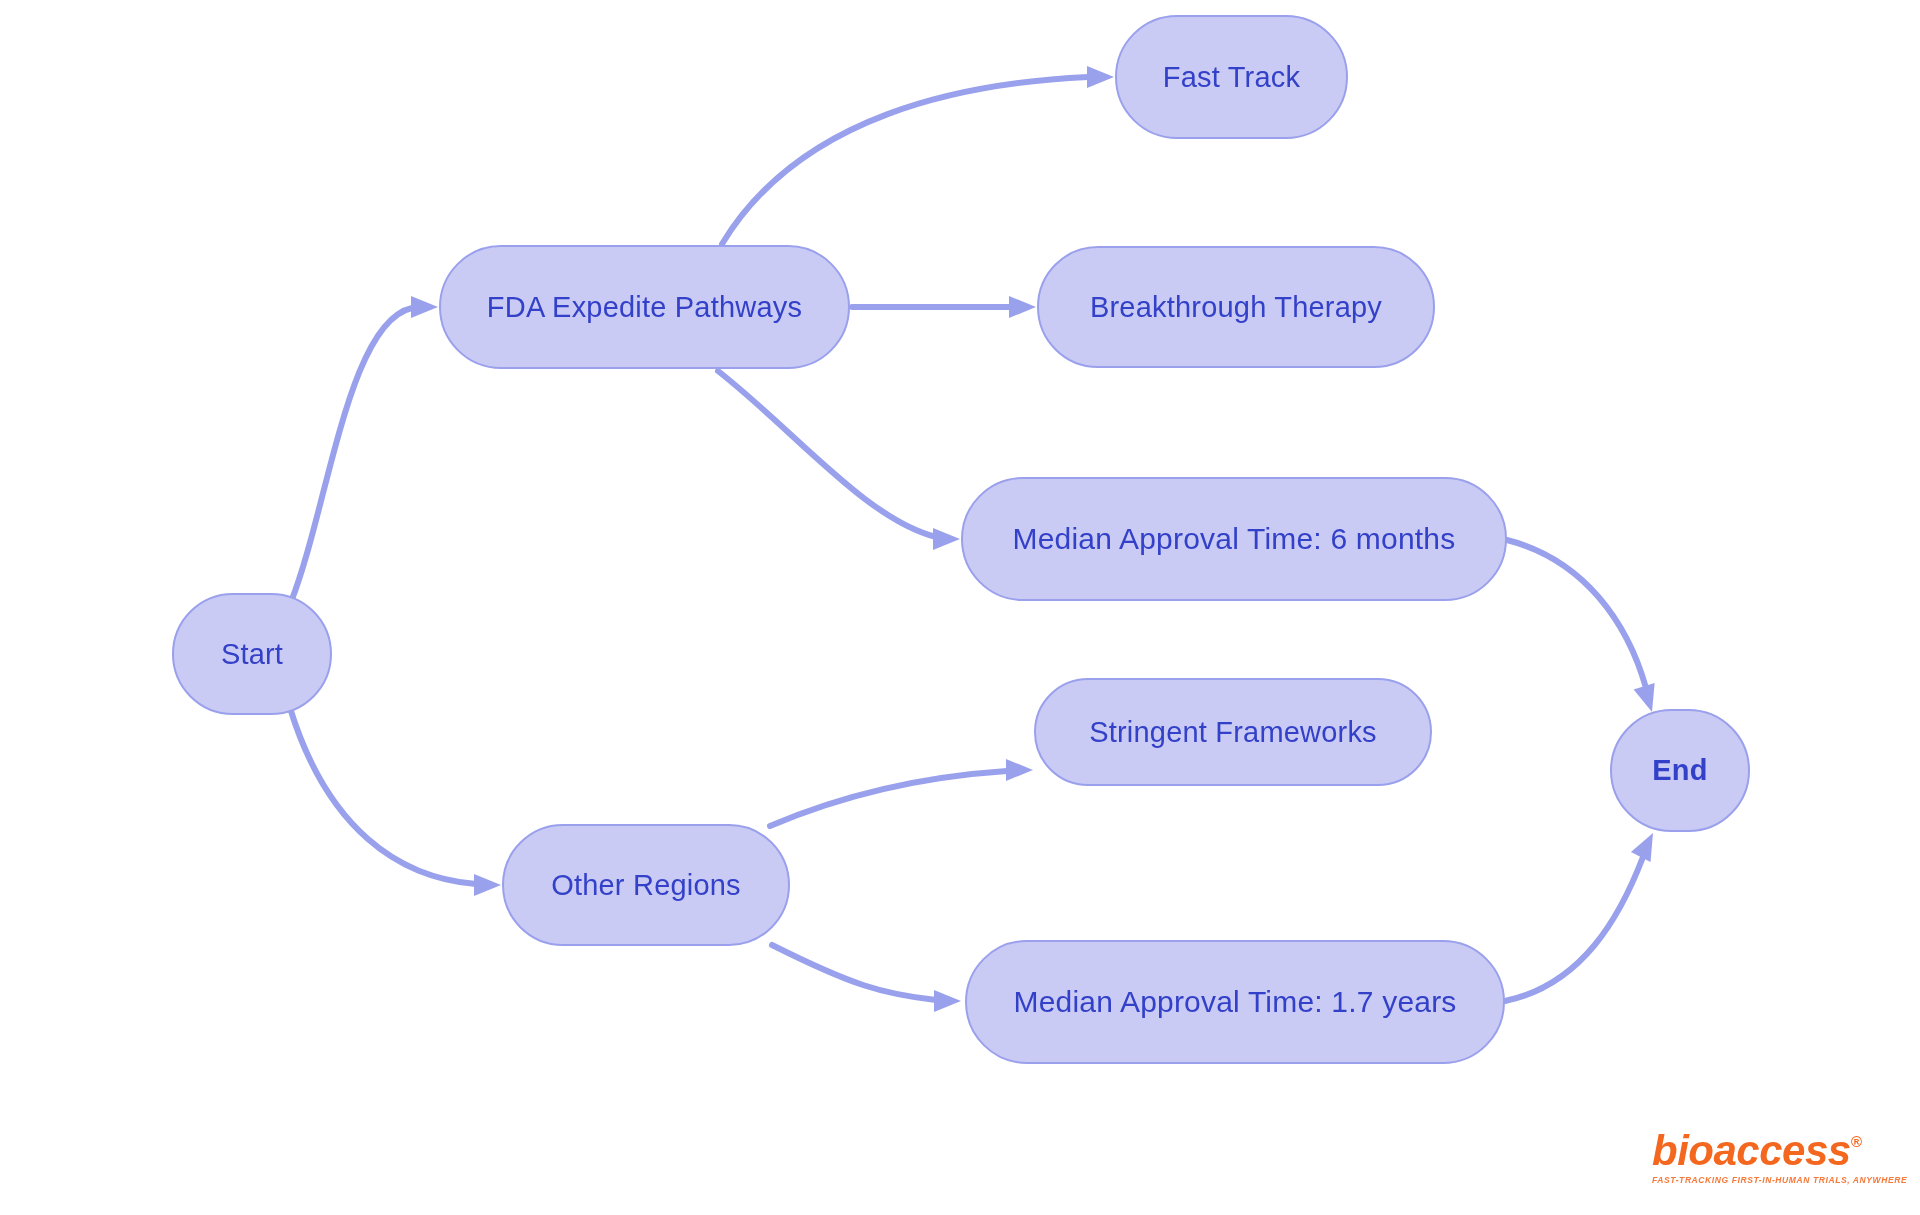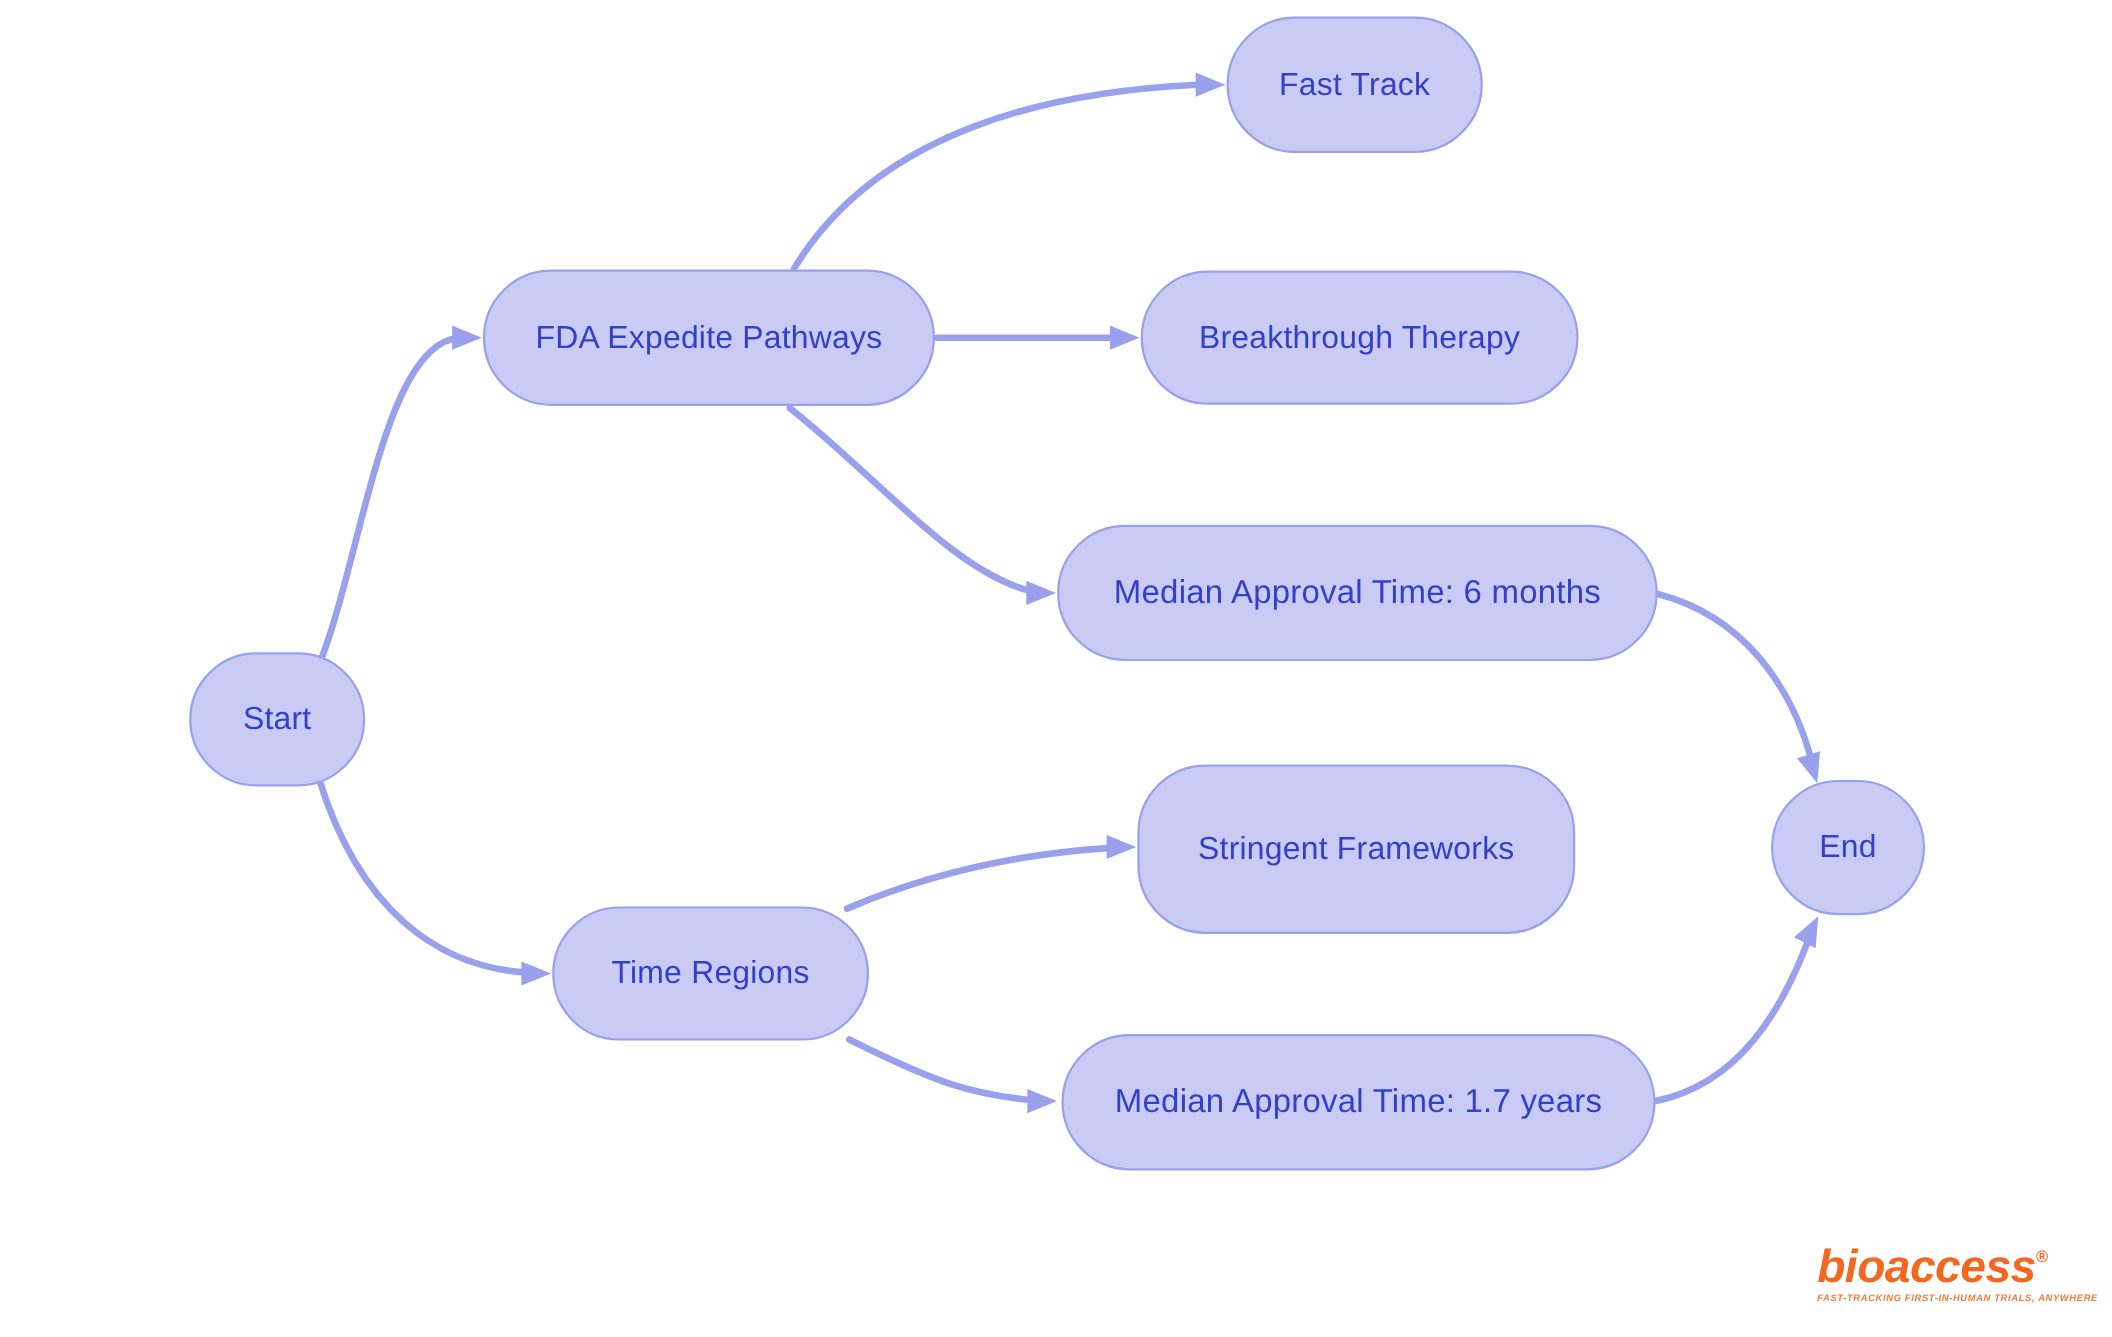--- a/index.html
+++ b/index.html
@@ -27,23 +27,23 @@
     letter-spacing:0.2px;
     white-space:nowrap;
     text-align:center;
   }
   #n-start{left:172px;top:593px;width:160px;height:122px;}
   #n-fda{left:439px;top:245px;width:411px;height:124px;}
   #n-fast{left:1115px;top:15px;width:233px;height:124px;}
   #n-breakthrough{left:1037px;top:246px;width:398px;height:122px;justify-content:center;}
   #n-median6{left:961px;top:477px;width:546px;height:124px;font-size:30px;text-align:center;}
   #n-other{left:502px;top:824px;width:288px;height:122px;}
-  #n-stringent{left:1034px;top:695px;width:398px;height:154px;}
+  #n-stringent{left:1034px;top:678px;width:398px;height:108px;}
   #n-median23{left:965px;top:940px;width:540px;height:124px;font-size:30px;}
-  #n-end{left:1610px;top:709px;width:140px;height:123px;border-radius:70px;}
+  #n-end{left:1610px;top:709px;width:140px;height:123px;border-radius:70px;font-weight:bold;}
   .logo{
     position:absolute;left:1652px;top:1130px;width:240px;
     color:var(--logo-orange);
     font-style:italic;
   }
   .logo .brand{
     font-weight:bold;font-size:42px;line-height:1.0;letter-spacing:-0.5px;
     color:var(--logo-orange);white-space:nowrap;
   }
   .logo .brand sup{
@@ -103,21 +103,21 @@
 
   <div class="node" id="n-breakthrough">
     <span>Breakthrough Therapy</span>
   </div>
 
   <div class="node" id="n-median6">
     <span>Median Approval Time: 6 months</span>
   </div>
 
   <div class="node" id="n-other">
-    <span>Time Regions</span>
+    <span>Other Regions</span>
   </div>
 
   <div class="node" id="n-stringent">
     <span>Stringent Frameworks</span>
   </div>
 
   <div class="node" id="n-median23">
     <span>Median Approval Time: 1.7 years</span>
   </div>
 

